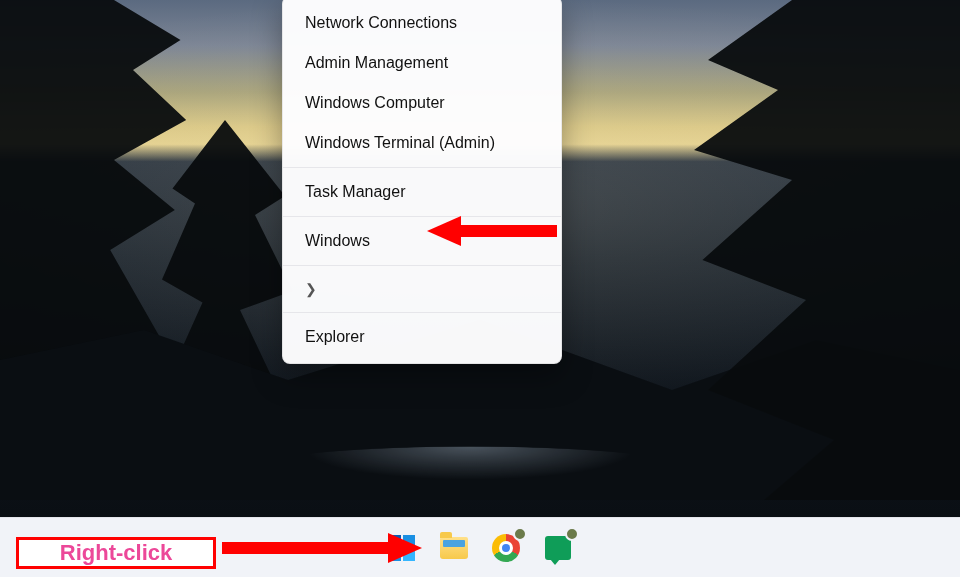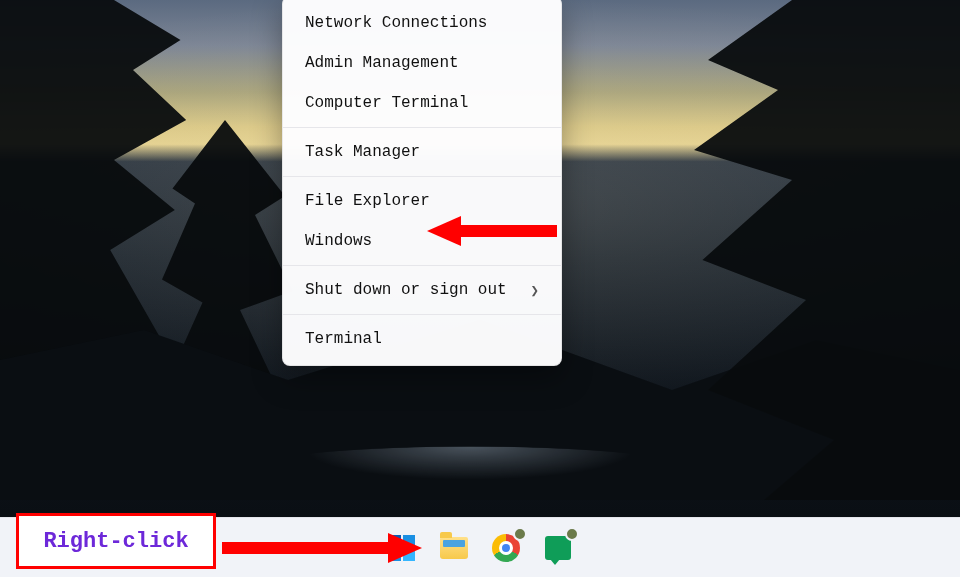--- a/index.html
+++ b/index.html
@@ -2,21 +2,20 @@
 <html><head>
 <meta charset="utf-8">
 <style>
   * { box-sizing: border-box; margin: 0; padding: 0; }
   html, body { width: 960px; height: 577px; overflow: hidden; font-family: "Segoe UI", Arial, sans-serif; }
   .viewport {
     position: relative;
     width: 960px;
     height: 577px;
     background: #000;
-    font-family: Liberation Mono, monospace;
   }
   
   .wallpaper {
     position: absolute; inset: 0;
     background:
       radial-gradient(ellipse 120% 60% at 50% 35%, rgba(255,240,200,0.15) 0%, rgba(30,50,80,0.0) 60%),
       linear-gradient(to bottom,
         #5b6a80 0%, #7c8595 8%, #a7a27a 16%, #d9c785 22%, #e3d08f 25%,
         #2a3440 28%, #1c252f 45%, #0e141b 70%, #080c10 100%);
   }
@@ -128,24 +127,24 @@
     position:absolute; left:0; top:9px; height:12px; background:#ff0000;
   }
   .arrow-head {
     position:absolute; top:0; width:0; height:0;
     border-top:15px solid transparent; border-bottom:15px solid transparent;
   }
   .arrow-to-task .arrow-shaft{ width:100px; left:32px; }
   .arrow-to-task .arrow-head{ left:2px; border-right:34px solid #ff0000; }
 
   .rc-label {
-    position:absolute; left:16px; bottom:8px; width:200px; height:56px;
+    position:absolute; left:16px; bottom:8px; width:200px; height:32px;
     border:3px solid #ff0000; background:#fff;
     display:flex; align-items:center; justify-content:center;
-    font-weight:700; font-size:22px; color:#6d28d9;
+    font-weight:700; font-size:22px; color:#ec4899;
   }
   .arrow-to-start {
     position:absolute; left:222px; bottom:14px; width:200px; height:30px;
   }
   .arrow-to-start .arrow-shaft{ width:166px; left:0; }
   .arrow-to-start .arrow-head{ right:0; border-left:34px solid #ff0000; }
 
 </style>
 </head>
 <body>
@@ -159,41 +158,40 @@
   <div class="tree-right"></div>
 
   <div class="context-menu">
     <div class="menu-item">
         <span>Network Connections</span>
       </div>
     <div class="menu-item">
         <span>Admin Management</span>
       </div>
     <div class="menu-item">
-        <span>Computer Terminal</span>
+        <span>Windows Computer</span>
+      </div>
+    <div class="menu-item">
+        <span>Windows Terminal (Admin)</span>
       </div>
     <div class="menu-sep"></div>
     <div class="menu-item">
         <span>Task Manager</span>
       </div>
     <div class="menu-sep"></div>
     <div class="menu-item">
-        <span>File Explorer</span>
-      </div>
-    <div class="menu-item">
         <span>Windows</span>
       </div>
     <div class="menu-sep"></div>
     <div class="menu-item">
-      <span>Shut down or sign out</span>
       <span class="chevron">❯</span>
     </div>
     <div class="menu-sep"></div>
     <div class="menu-item">
-        <span>Terminal</span>
+        <span>Explorer</span>
       </div>
   </div>
 
   <div class="arrow-to-task">
     <div class="arrow-shaft"></div>
     <div class="arrow-head"></div>
   </div>
 
   <div class="taskbar">
     <div class="tb-icon" title="Start">

